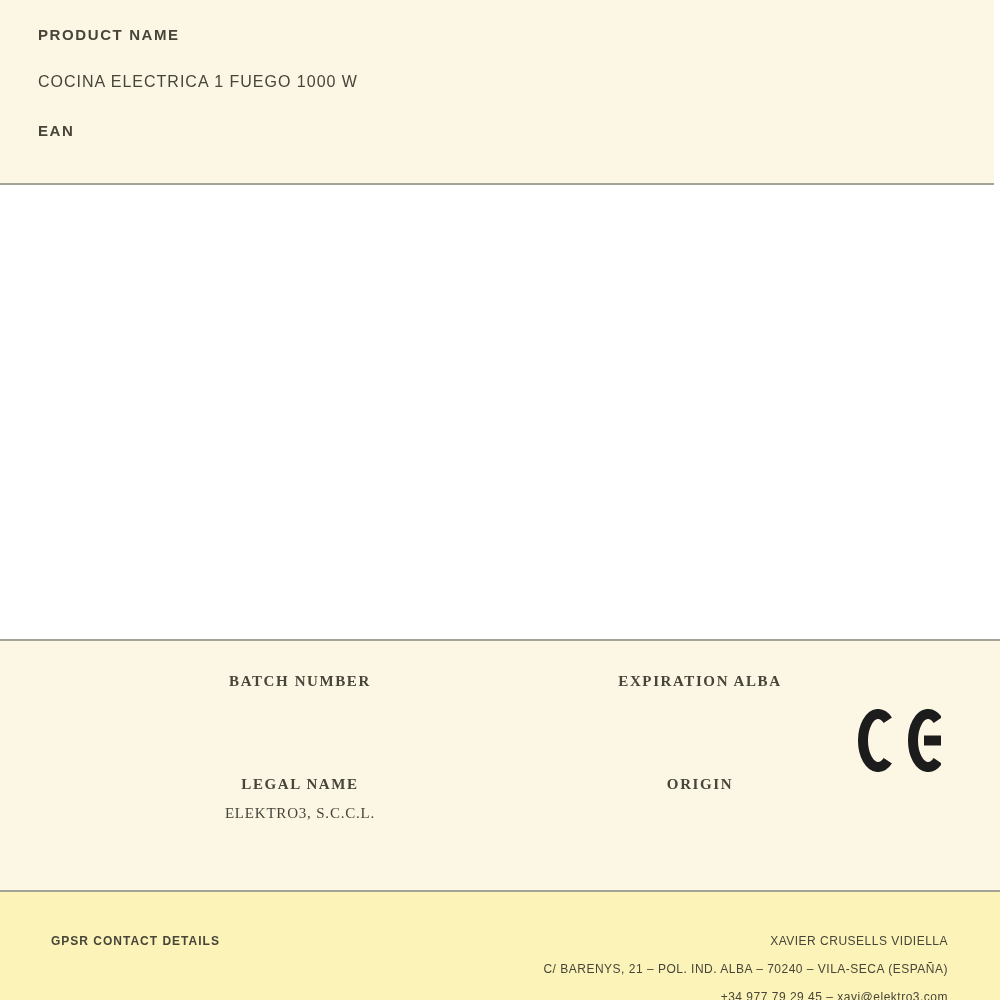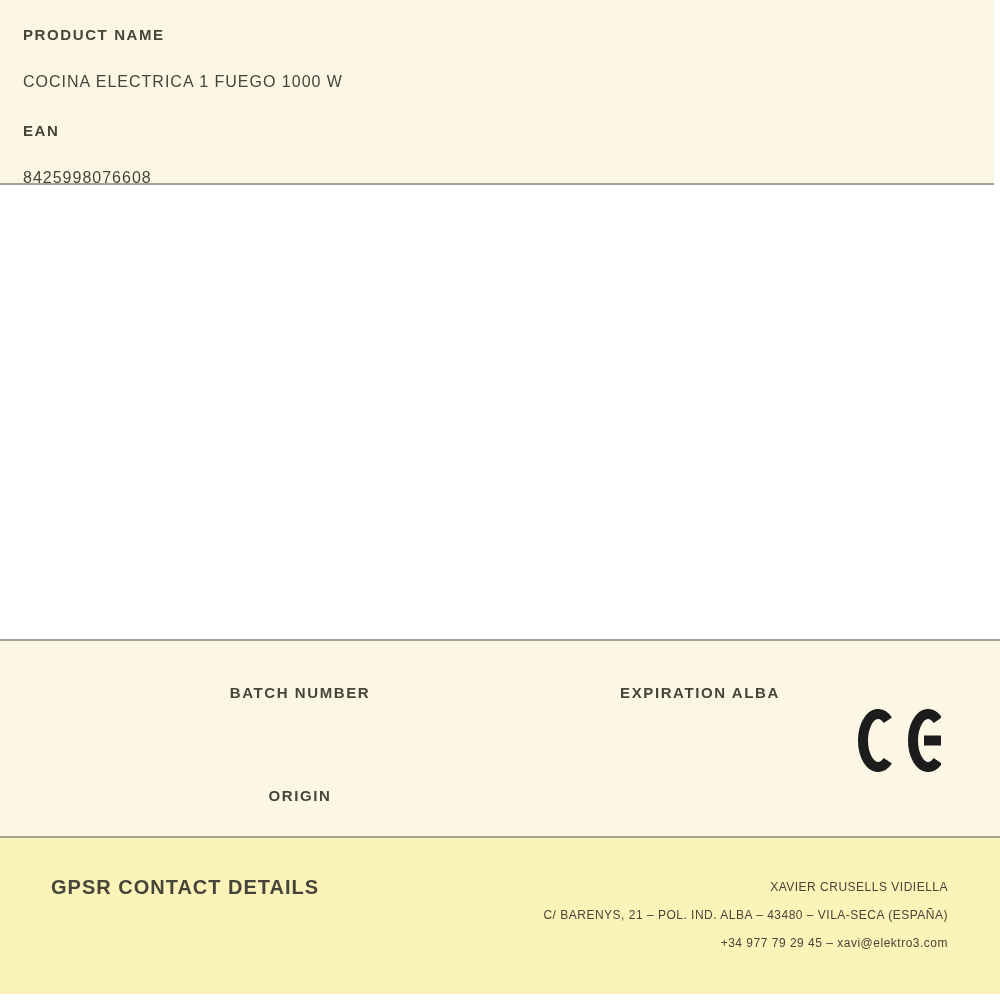--- a/index.html
+++ b/index.html
@@ -14,107 +14,111 @@
   body{
     width:1000px;height:1000px;background:#ffffff;
     font-family:"Liberation Sans", sans-serif;color:var(--ink);
     overflow:hidden;
   }
   
   .top-section{
     height:185px;background:var(--cream);
     border-bottom:2px solid var(--divider);
     margin-right:6px;
-    padding:27px 0 0 23px;
+    padding:27px 0 0 38px;
   }
   .field-label{
     font-size:15px;font-weight:700;letter-spacing:1.6px;line-height:16px;
   }
   .field-value{
     font-size:16px;font-weight:400;letter-spacing:1px;line-height:18px;margin-top:30px;
   }
   .field-gap{margin-top:32px;}
   
   .image-section{
     height:456px;background:#ffffff;
     border-bottom:2px solid var(--divider);
   }
   
   .details-section{
     position:relative;
-    height:197px;background:var(--cream);
+    height:251px;background:var(--cream);
     border-bottom:2px solid var(--divider);
-    padding:44px 100px 0 100px;
+    padding:32px 100px 0 100px;
+    font-family:Liberation Serif, serif;
   }
   .details-grid{
     display:grid;grid-template-columns:1fr 1fr;text-align:center;
   }
   .details-grid .field-label{line-height:16px;}
   .row2{margin-top:75px;}
   .center-value{
     font-size:15px;font-weight:400;letter-spacing:0.8px;line-height:18px;margin-top:12px;
   }
   .ce-mark{
     position:absolute;top:68px;right:59px;width:83px;height:63px;
   }
   .ce-mark svg{display:block;width:83px;height:63px;}
   
   .contact-section{
     height:156px;background:var(--yellow);
     padding:35px 52px 0 51px;
     display:flex;justify-content:space-between;align-items:flex-start;
   }
   .contact-heading{
-    font-size:20px;font-weight:700;letter-spacing:1px;line-height:28px;white-space:nowrap;
+    font-size:12px;font-weight:700;letter-spacing:1px;line-height:28px;white-space:nowrap;
   }
   .contact-lines{
     text-align:right;font-size:12px;letter-spacing:0.5px;line-height:28px;
   }
   .contact-line{white-space:nowrap;}
 </style>
 </head>
 <body>
 
 <div class="top-section">
   <div class="field-label">PRODUCT NAME</div>
   <div class="field-value">COCINA ELECTRICA 1 FUEGO 1000 W</div>
   <div class="field-label field-gap">EAN</div>
-  <div class="field-value">8425998076608</div>
 </div>
 
 <div class="image-section"></div>
 
 <div class="details-section">
   <div class="details-grid">
     <div>
       <div class="field-label">BATCH NUMBER</div>
       <div class="center-value"></div>
     </div>
     <div>
       <div class="field-label">EXPIRATION ALBA</div>
       <div class="center-value"></div>
     </div>
   </div>
   <div class="details-grid row2">
+    <div>
+      <div class="field-label">LEGAL NAME</div>
+      <div class="center-value">ELEKTRO3, S.C.C.L.</div>
+    </div>
     <div>
       <div class="field-label">ORIGIN</div>
     </div>
   </div>
 
   <div class="ce-mark">
     <svg viewBox="0 0 83 63" xmlns="http://www.w3.org/2000/svg" aria-hidden="true">
       <g fill="none" stroke="#1C1C1C" stroke-width="10" stroke-linecap="butt">
         <path d="M 29.8 51.8 A 15.1 26.5 0 1 1 29.8 11.2"></path>
         <path d="M 79.8 51.8 A 15.1 26.5 0 1 1 79.8 11.2"></path>
         <path d="M 66 31.5 H 83"></path>
       </g>
     </svg>
   </div>
 </div>
 
 <div class="contact-section">
   <div class="contact-heading">GPSR CONTACT DETAILS</div>
   <div class="contact-lines">
     <div class="contact-line">XAVIER CRUSELLS VIDIELLA</div>
-    <div class="contact-line">C/ BARENYS, 21 – POL. IND. ALBA – 43480 – VILA-SECA (ESPAÑA)</div>
+    <div class="contact-line">C/ BARENYS, 21 – POL. IND. ALBA – 70240 – VILA-SECA (ESPAÑA)</div>
     <div class="contact-line">+34 977 79 29 45 – xavi@elektro3.com</div>
   </div>
 </div>
 
 </body></html>

